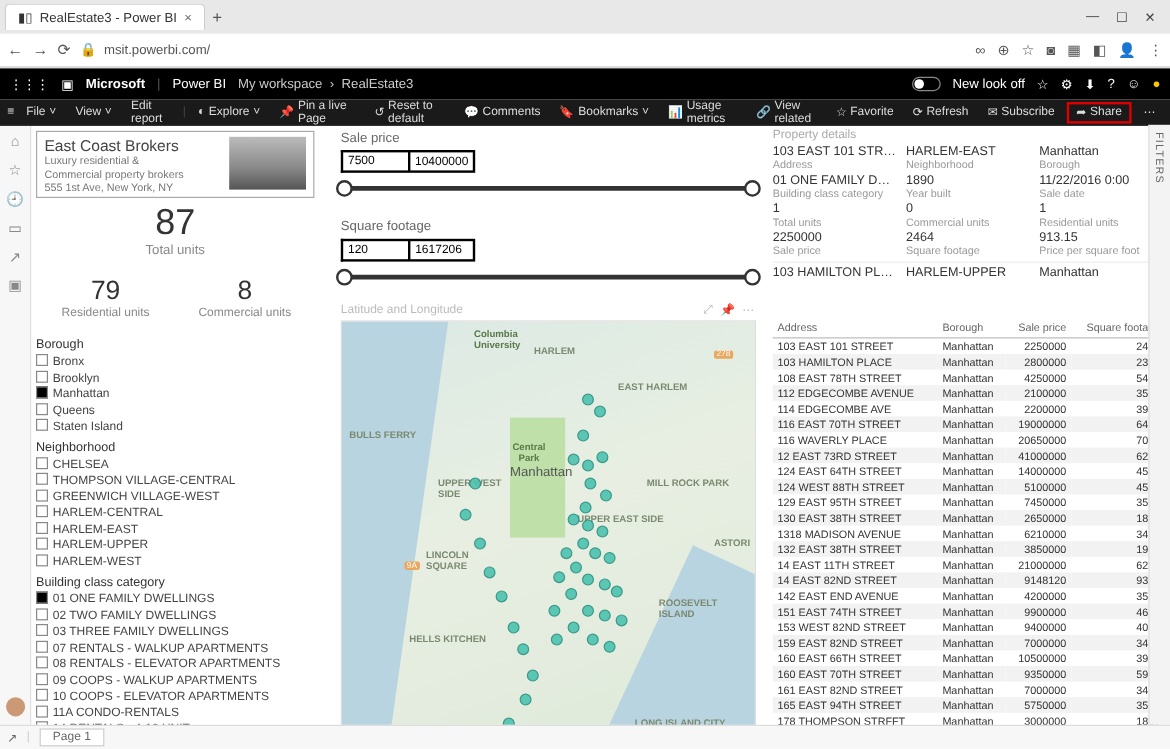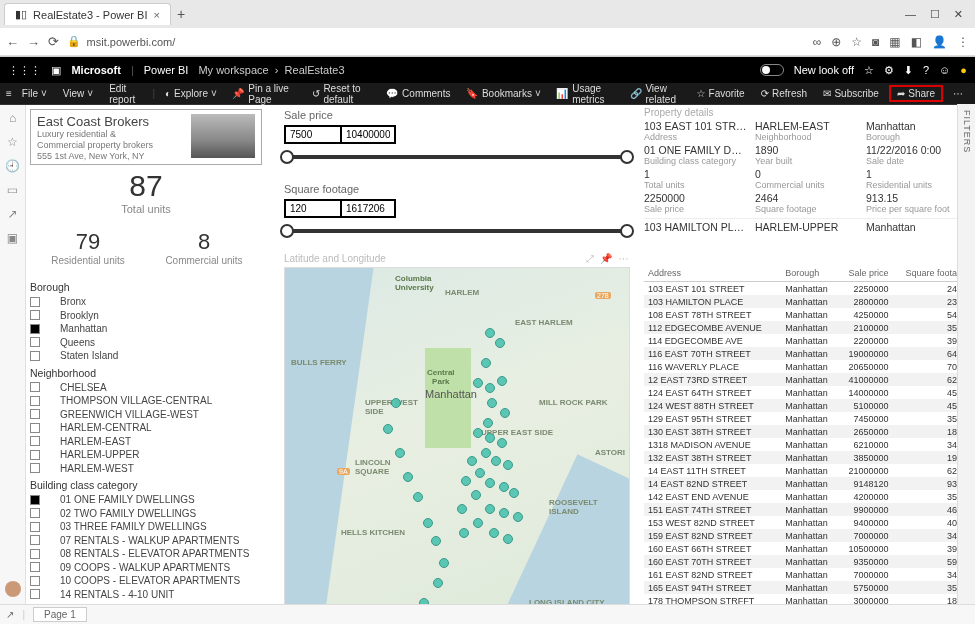--- a/index.html
+++ b/index.html
@@ -39,21 +39,21 @@
 .broker-card .thumb { width:64px; height:44px; background:linear-gradient(180deg,#bbb 0%,#888 60%,#555 100%); }
 .kpi-total { position:absolute; left:4px; top:64px; width:232px; text-align:center; }
 .kpi-total .num { font-size:30px; color:#333; }
 .kpi-total .lbl { font-size:11px; color:#888; }
 .kpi-pair { position:absolute; left:4px; top:124px; width:232px; display:flex; }
 .kpi-pair > div { flex:1; text-align:center; }
 .kpi-pair .num { font-size:22px; }
 .kpi-pair .lbl { font-size:10px; color:#888; }
 .filters-panel { position:absolute; left:4px; top:172px; width:244px; font-size:10px; color:#444; }
 .filters-panel .grp-title { font-size:10.5px; color:#333; margin:4px 0 2px; }
-.filters-panel .opt { display:flex; align-items:center; gap:20px; line-height:1.35; cursor:pointer; }
+.filters-panel .opt { display:flex; align-items:flex-start; gap:4px; line-height:1.35; cursor:pointer; }
 .filters-panel .cb { width:10px; height:10px; border:1px solid #888; flex-shrink:0; }
 .filters-panel .cb.checked { background:#000; }
 .slider-block { position:absolute; }
 .slider-block .lbl { font-size:11px; color:#666; margin-bottom:4px; }
 .slider-block .inputs { display:flex; gap:0; margin-bottom:6px; }
 .slider-block .inputs input { width:56px; font-size:10px; padding:2px 4px; border:2px solid #000000; }
 .slider-block .inputs input:first-child { border-right:none; }
 .slider-track { position:relative; height:14px; }
 .slider-track .rail { position:absolute; left:0; right:0; top:5px; height:4px; background:#333; border-radius:2px; }
 .slider-track .handle { position:absolute; top:0; width:14px; height:14px; background:#fff; border:2px solid #333; border-radius:50%; }
@@ -303,20 +303,24 @@
             <span class="cb"></span>
             <span>08 RENTALS - ELEVATOR APARTMENTS</span>
           </div>
           <div class="opt">
             <span class="cb"></span>
             <span>09 COOPS - WALKUP APARTMENTS</span>
           </div>
           <div class="opt">
             <span class="cb"></span>
             <span>10 COOPS - ELEVATOR APARTMENTS</span>
+          </div>
+          <div class="opt">
+            <span class="cb"></span>
+            <span>11A CONDO-RENTALS</span>
           </div>
           <div class="opt">
             <span class="cb"></span>
             <span>14 RENTALS - 4-10 UNIT</span>
           </div>
         </div>
     </div>
 
     <div class="propdetails">
       <div class="pd-title">Property details</div>

